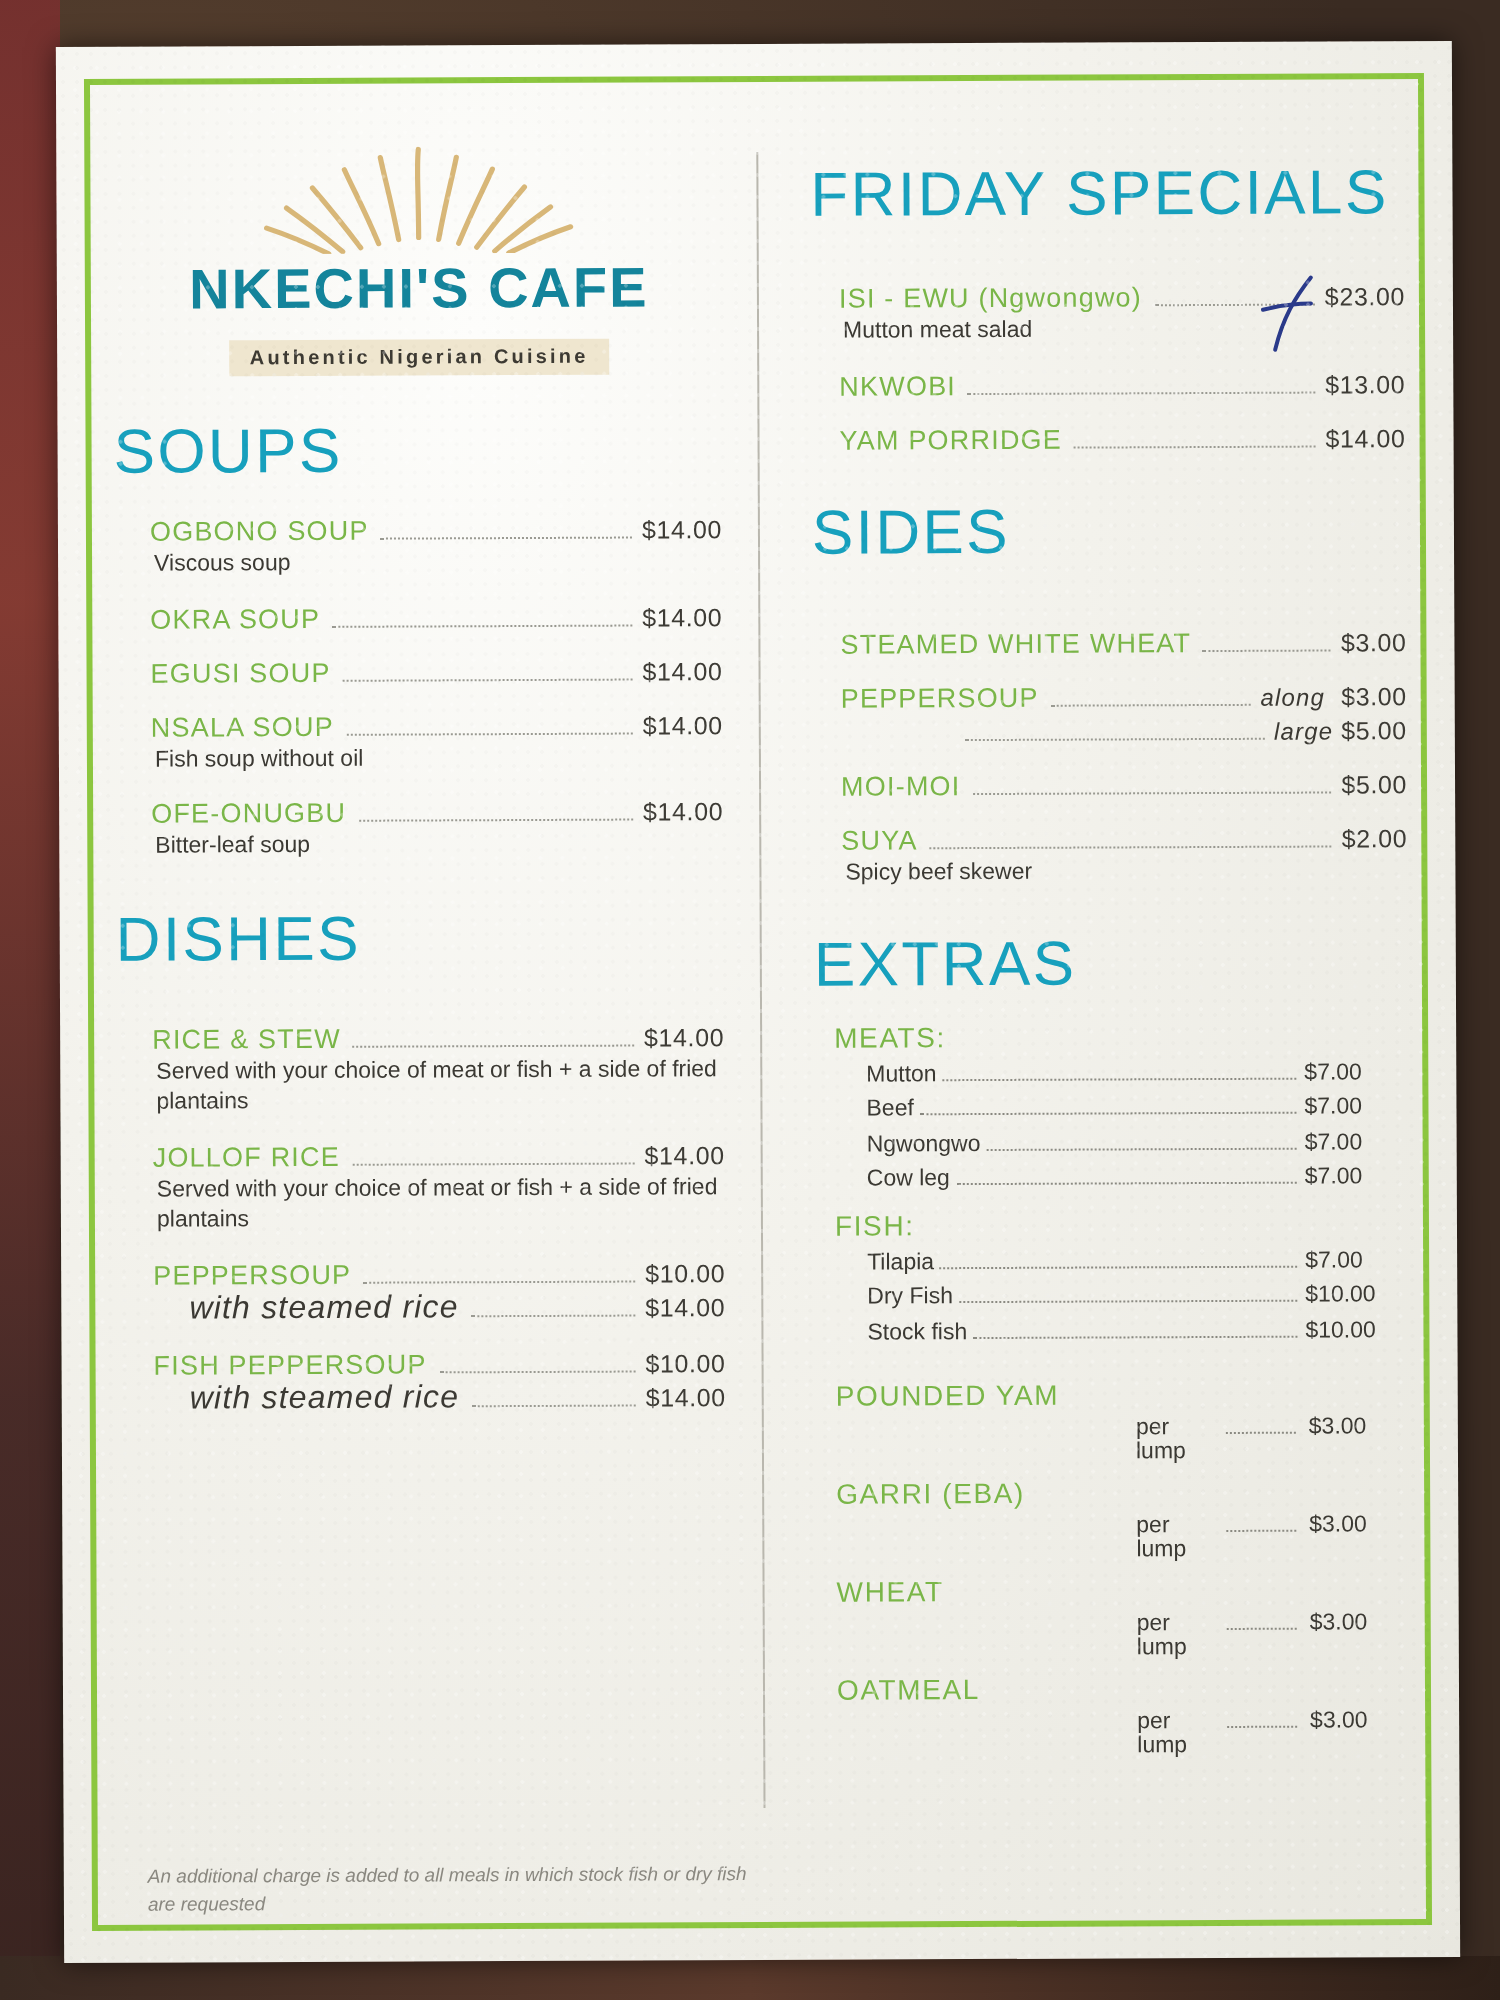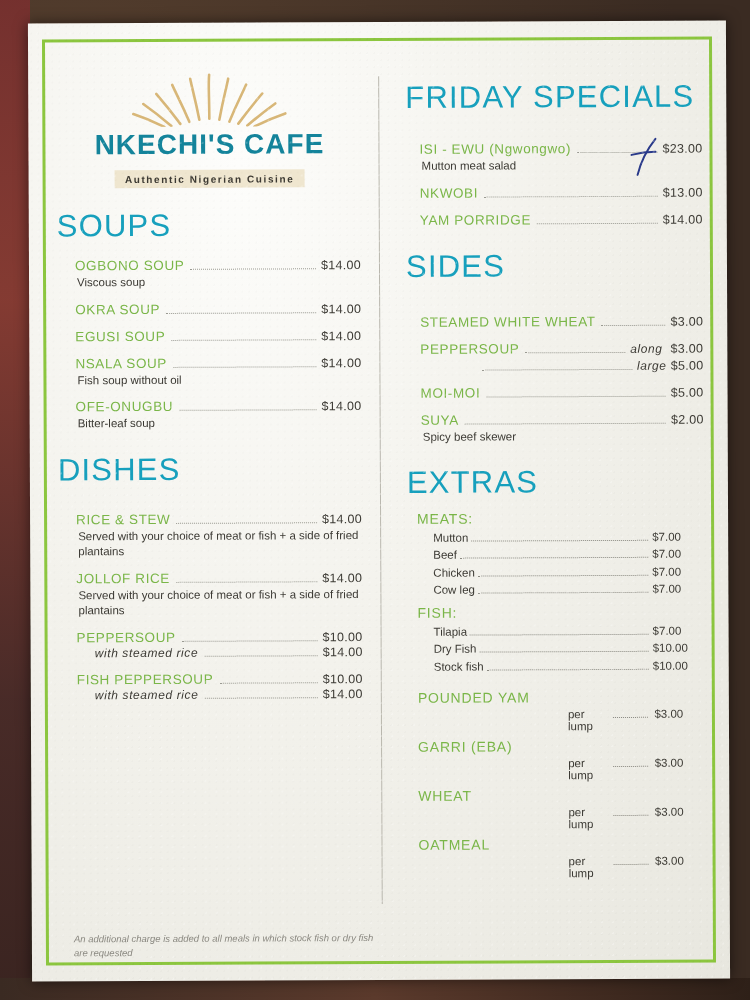--- a/index.html
+++ b/index.html
@@ -175,21 +175,21 @@
   .desc {
     font-size: 11.5px;
     color: #3b3933;
     margin: 1px 0 0 2px;
     line-height: 1.35;
   }
   .desc.ital { font-style: italic; }
   .sub-row {
     margin-left: 18px;
   }
-  .sub-row .nm { font-style: italic; color: #3b3933; font-size: 12px; }
+  .sub-row .nm { font-style: italic; color: #3b3933; font-size: 16px; }
 
   
   .col-left .items { padding-left: 18px; }
   .col-left .item .row { padding-right: 2px; }
 
   
   .col-right .items { padding-left: 14px; }
 
   
   .extras { padding-left: 10px; margin-top: 6px; }
@@ -459,21 +459,21 @@
             <span class="nm">Mutton</span>
             <span class="dots"></span>
             <span class="pr">$7.00</span>
           </div>
           <div class="ex-row">
             <span class="nm">Beef</span>
             <span class="dots"></span>
             <span class="pr">$7.00</span>
           </div>
           <div class="ex-row">
-            <span class="nm">Chicken</span>
+            <span class="nm">Ngwongwo</span>
             <span class="dots"></span>
             <span class="pr">$7.00</span>
           </div>
           <div class="ex-row">
             <span class="nm">Cow leg</span>
             <span class="dots"></span>
             <span class="pr">$7.00</span>
           </div>
 
           <div class="ex-group-title" style="margin-top:6px">FISH:</div>

